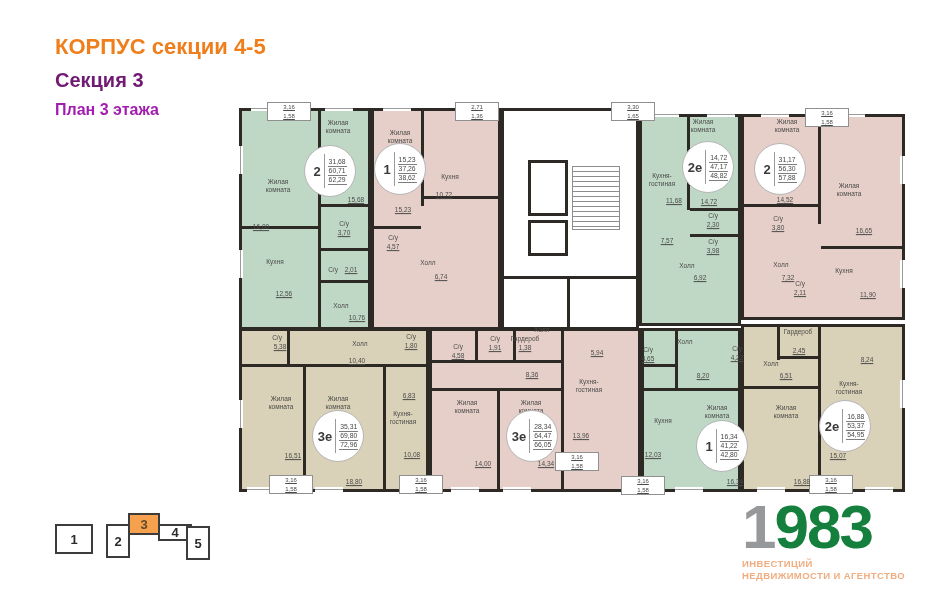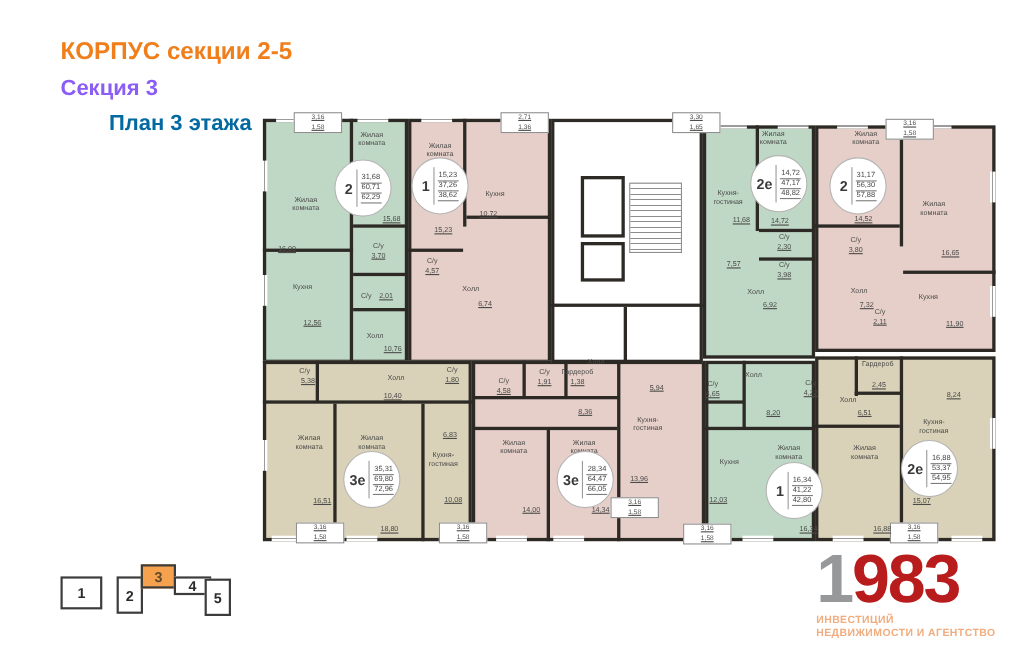--- a/index.html
+++ b/index.html
@@ -3,22 +3,22 @@
 <meta charset="utf-8">
 <style>
   * { margin:0; padding:0; box-sizing:border-box; }
   html,body { width:941px; height:600px; background:#fff; overflow:hidden;
               font-family:"Liberation Sans", sans-serif; }
   .page { position:relative; width:941px; height:600px; background:#fff; }
 
   
   .hdr { position:absolute; left:55px; top:34px; }
   .hdr h1 { font-size:22px; font-weight:bold; color:#ef7e1b; letter-spacing:0; }
-  .hdr h2 { font-size:20px; font-weight:bold; color:#8b5cf6; margin-top:9px; }
-  .hdr h3 { font-size:20px; font-weight:bold; color:#0369a1; margin-top:9px;margin-left:44px; }
+  .hdr h2 { font-size:20px; font-weight:bold; color:#701a75; margin-top:9px; }
+  .hdr h3 { font-size:16px; font-weight:bold; color:#a21caf; margin-top:9px; }
 
   
   .plan { position:absolute; left:237px; top:100px; width:670px; height:398px; }
   .apt  { position:absolute; border:3px solid #2d2a26; }
   .core { background:#fff; }
   .wall { position:absolute; background:#2d2a26; }
   .elev { position:absolute; border:3px solid #2d2a26; background:#fff; }
   .stairs { position:absolute; background:repeating-linear-gradient(to bottom,#fff 0 4px,#8d8d8d 4px 5px); border:1px solid #8d8d8d; }
   .win-h { position:absolute; background:linear-gradient(to bottom,#fff 36%,#9b9b9b 36%,#9b9b9b 62%,#fff 62%); }
   .win-v { position:absolute; background:linear-gradient(to right,#fff 36%,#9b9b9b 36%,#9b9b9b 62%,#fff 62%); }
@@ -39,30 +39,30 @@
   
   .nav-block { position:absolute; border:2px solid #3c3c3c; background:#fff; display:flex;
                align-items:center; justify-content:center; font-weight:bold; font-size:13px; color:#2b2b2b;
                cursor:pointer; }
   .nav-block.active { background:#f5a14d; color:#5f4a2e; }
 
   
   .logo { position:absolute; left:742px; top:498px; }
   .logo-num { font-size:62px; font-weight:bold; line-height:0.92; letter-spacing:-2px; }
   .logo-num .g { color:#97989a; }
-  .logo-num .p { color:#b91c1c; }
+  .logo-num .p { color:#15803d; }
   .logo-sub { font-size:9.5px; font-weight:bold; color:#f0ad80; letter-spacing:0.4px; margin-top:3px; line-height:1.25; }
 </style>
 </head>
 <body>
 
 <div class="page">
 
   <div class="hdr">
-    <h1>КОРПУС секции 2-5</h1>
+    <h1>КОРПУС секции 4-5</h1>
     <h2>Секция 3</h2>
     <h3>План 3 этажа</h3>
   </div>
 
   <div class="plan" id="plan">
       <div class="apt" style="left: 2px; top: 8px; width: 132px; height: 222px; background: rgb(191, 216, 198);"></div>
       <div class="apt" style="left: 134px; top: 8px; width: 130px; height: 222px; background: rgb(230, 207, 201);"></div>
       <div class="apt" style="left: 402px; top: 14px; width: 102px; height: 212px; background: rgb(191, 216, 198);"></div>
       <div class="apt" style="left: 504px; top: 14px; width: 164px; height: 206px; background: rgb(230, 207, 201);"></div>
       <div class="apt" style="left: 2px; top: 228px; width: 190px; height: 164px; background: rgb(217, 209, 184);"></div>

